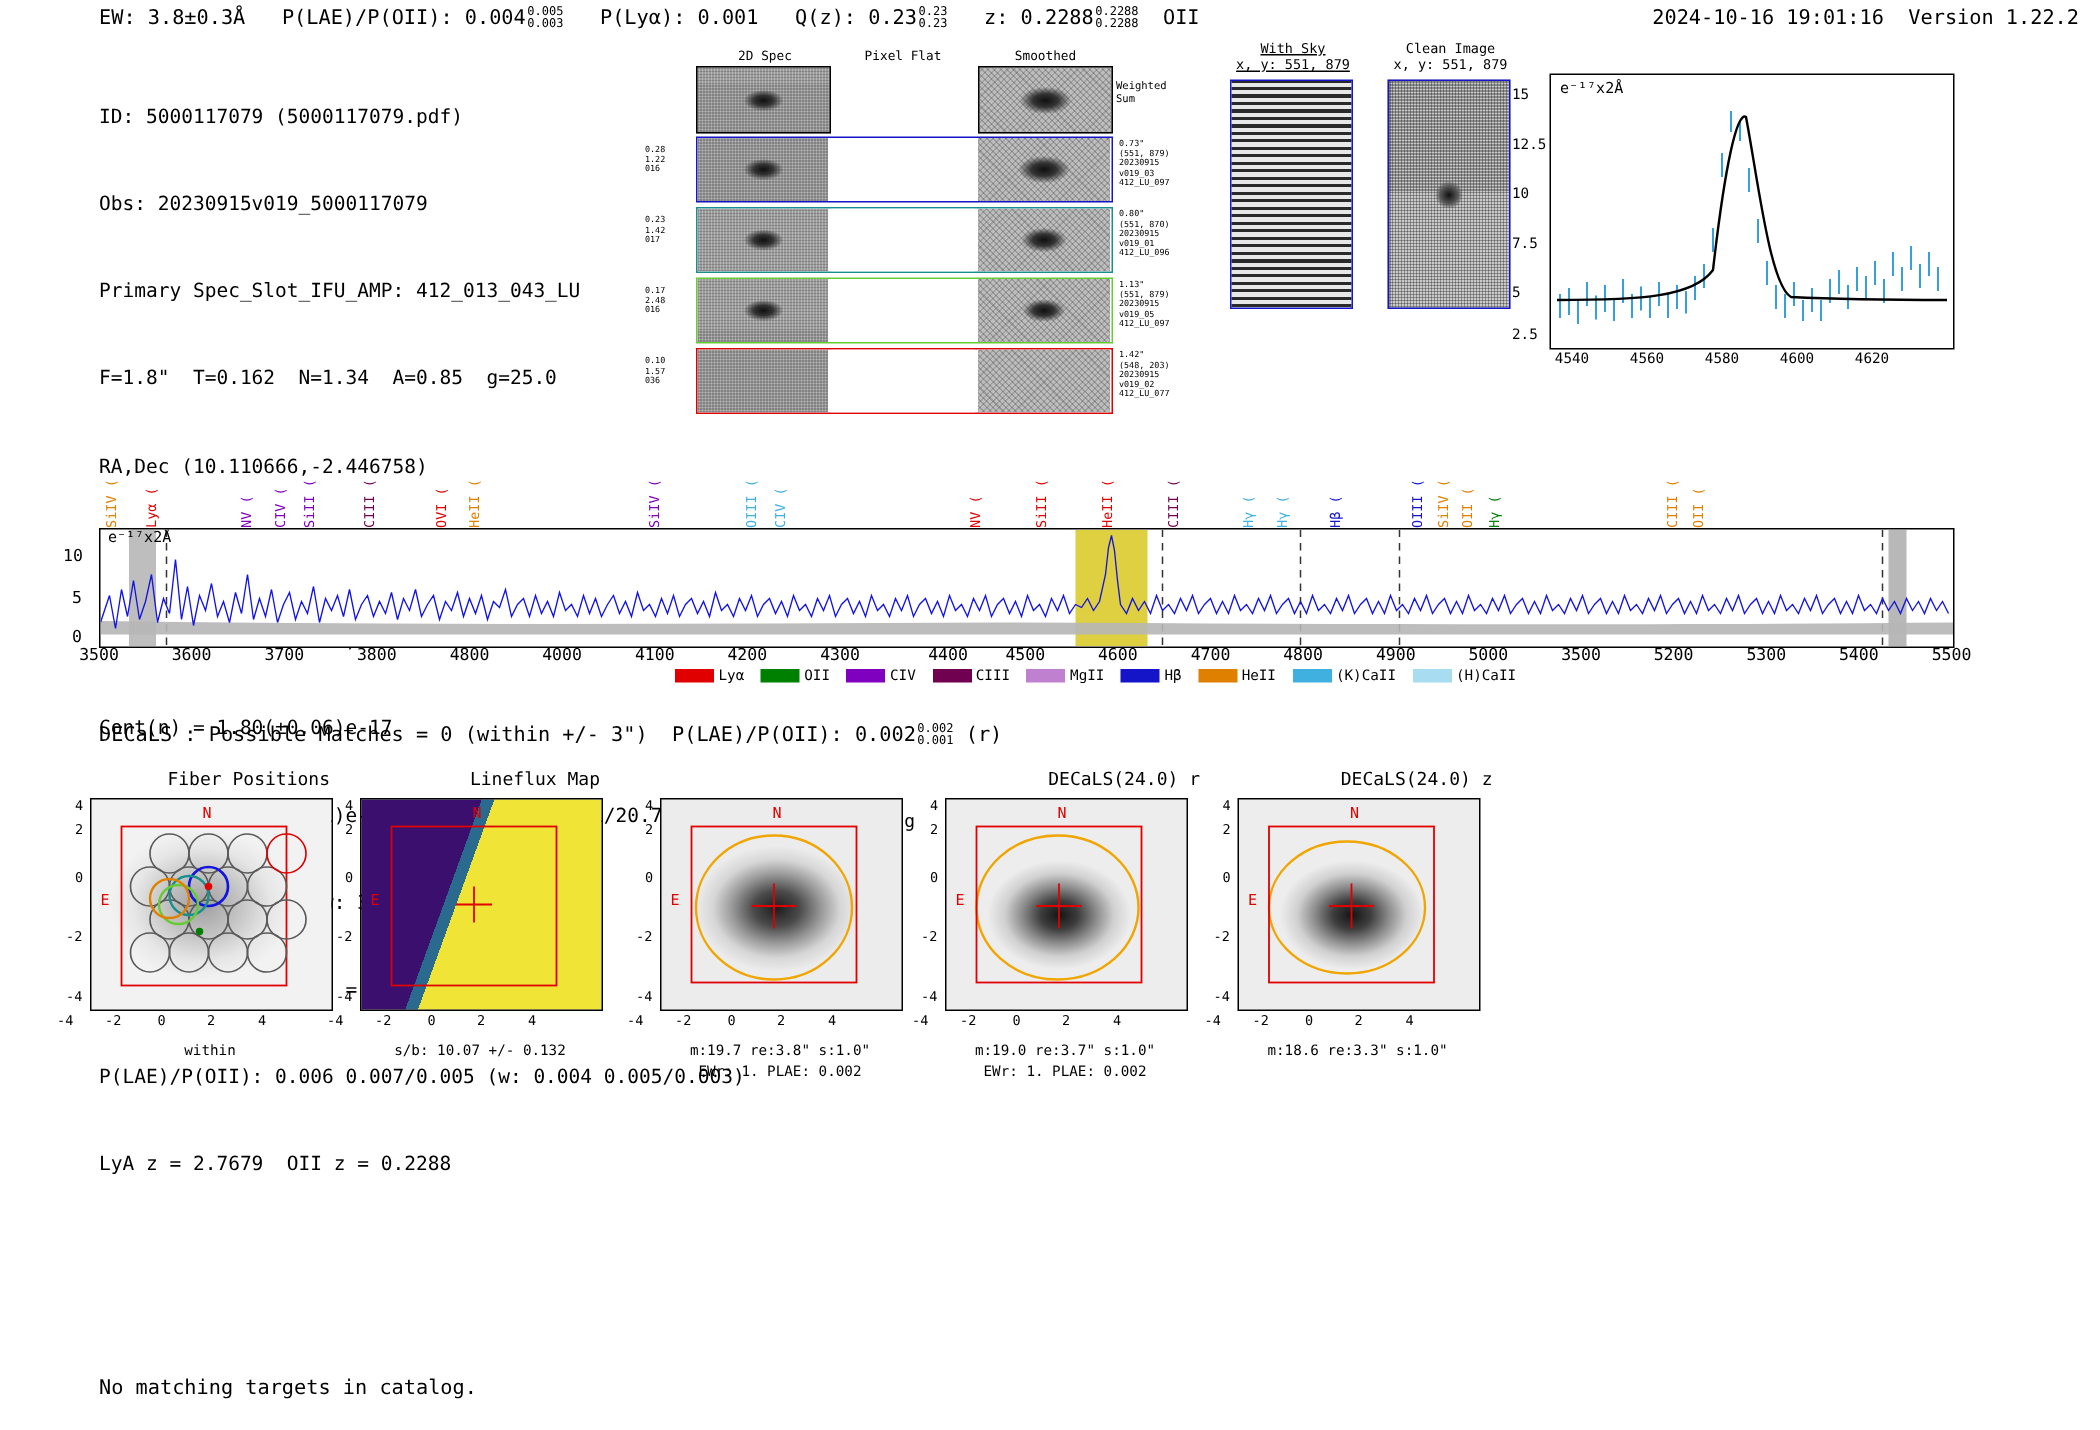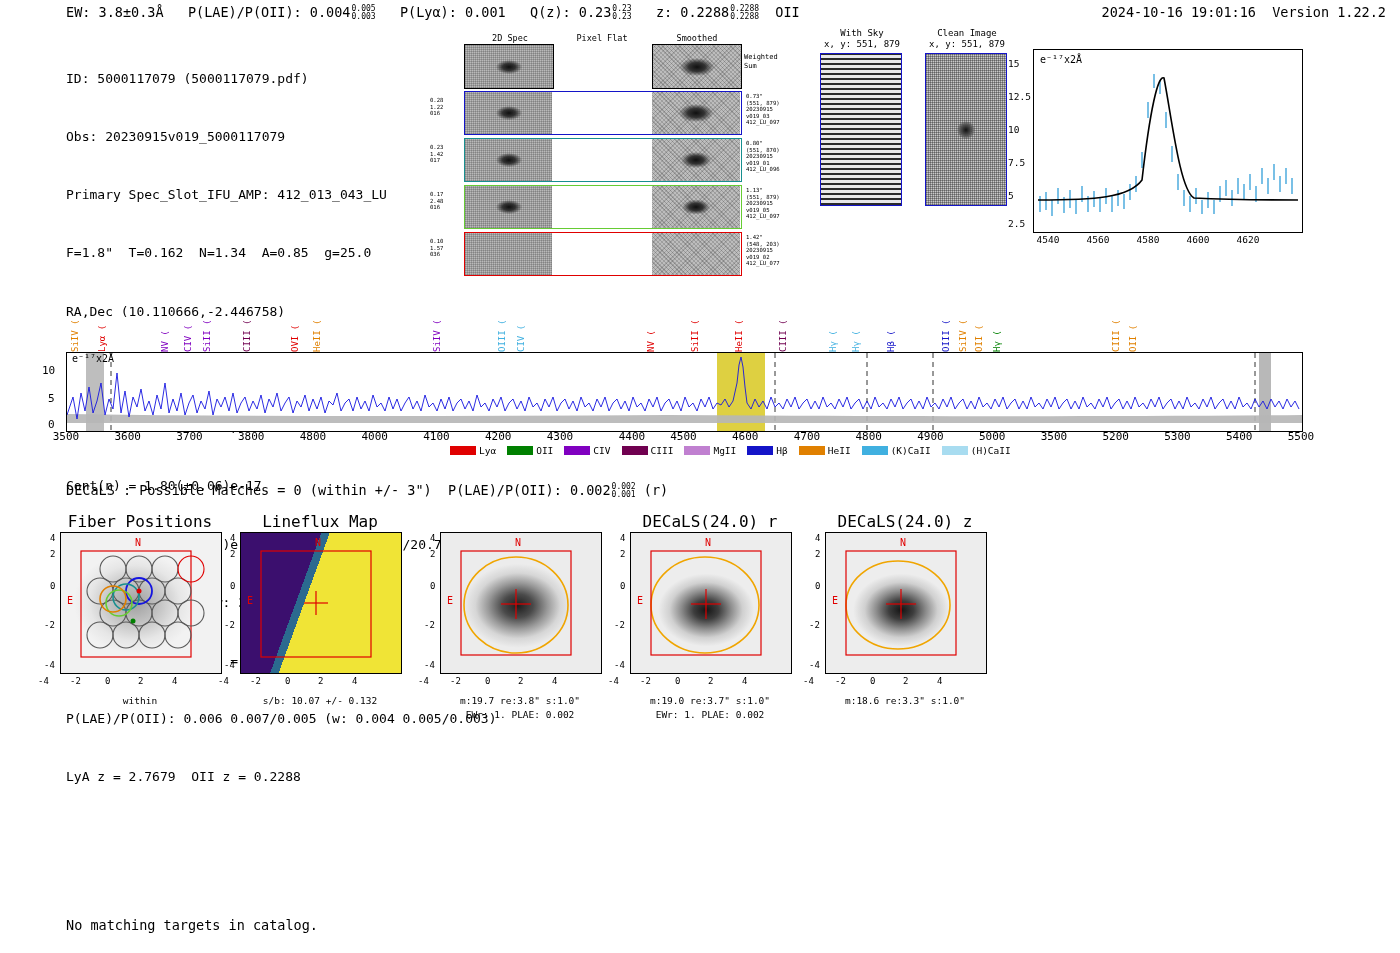--- a/index.html
+++ b/index.html
@@ -53,21 +53,21 @@
   .xtick{position:absolute;font-size:11px;transform:translateX(-50%);}
   .linelabel{position:absolute;font-size:9px;transform-origin:left bottom;
              transform:rotate(-90deg);white-space:nowrap;}
   
   #legend{left:450px;top:443px;width:520px;height:14px;display:flex;align-items:center;gap:4px;font-size:9.5px;}
   .lgsw{width:26px;height:9px;display:inline-block;}
   .lgitem{display:flex;align-items:center;gap:3px;margin-right:7px;}
 
   
   #decals-line{left:66px;top:482px;font-size:13.5px;white-space:nowrap;}
-  .thumbtitle{position:absolute;font-size:16px;text-align:center;width:160px;}
+  .thumbtitle{position:absolute;font-size:12px;text-align:right;width:160px;}
   .thumbbox{position:absolute;border:1px solid #000;background:#fff;}
   .thumbcap{position:absolute;font-size:9.5px;text-align:center;width:200px;line-height:13px;}
   .axn{position:absolute;font-size:9px;}
   .redN{color:#e00000;font-size:10px;position:absolute;}
   .redE{color:#e00000;font-size:10px;position:absolute;}
 
   
   .greyfield{background:radial-gradient(ellipse 34% 30% at 48% 52%, #1d1d1d 0%, #4a4a4a 28%, #9a9a9a 55%, #d6d6d6 78%, #ececec 100%);}
   .greyfield2{background:radial-gradient(ellipse 30% 26% at 47% 55%, #141414 0%, #3d3d3d 26%, #8d8d8d 52%, #d0d0d0 76%, #ededed 100%);}
   .fiberfield{background:radial-gradient(ellipse 38% 36% at 46% 50%, #9f9f9f 0%, #c2c2c2 40%, #e6e6e6 75%, #f2f2f2 100%);}
@@ -169,21 +169,21 @@
     <div class="abs tinylabel" style="left:-34px;top:6px;">0.10<br>1.57<br>036</div>
     <div class="abs" style="left:0;top:0;width:278px;height:44px;border:1.6px solid #e00000;box-sizing:border-box;overflow:hidden;">
       <div class="abs noise" style="left:0;top:0;width:87px;height:100%;"></div>
       <div class="abs flatblank" style="left:89px;top:0;width:96px;height:100%;"></div>
       <div class="abs noise2" style="left:187px;top:0;width:88px;height:100%;"></div>
     </div>
     <div class="abs tinylabel" style="left:282px;top:2px;">1.42"<br>(548, 203)<br>20230915<br>v019_02<br>412_LU_077</div>
   </div>
 </div>
 
-<div class="abs" style="left:820px;top:28px;">
+<div class="abs" style="left:820px;top:28px;text-decoration:underline;">
   <div class="cuthead" style="width:84px;">With Sky</div>
   <div class="cuthead" style="width:84px;">x, y: 551, 879</div>
   <div class="skybox skystripes" style="margin-top:3px;width:80px;height:151px;"></div>
 </div>
 <div class="abs" style="left:925px;top:28px;">
   <div class="cuthead" style="width:84px;">Clean Image</div>
   <div class="cuthead" style="width:84px;">x, y: 551, 879</div>
   <div class="skybox cleannoise" style="margin-top:3px;width:80px;height:151px;position:relative;overflow:hidden;">
     <div style="position:absolute;left:50%;top:50%;transform:translate(-50%,-50%);width:18px;height:18px;border-radius:50%;background:radial-gradient(circle,#111 0%,#555 45%,rgba(200,200,200,0) 75%);"></div>
   </div>

